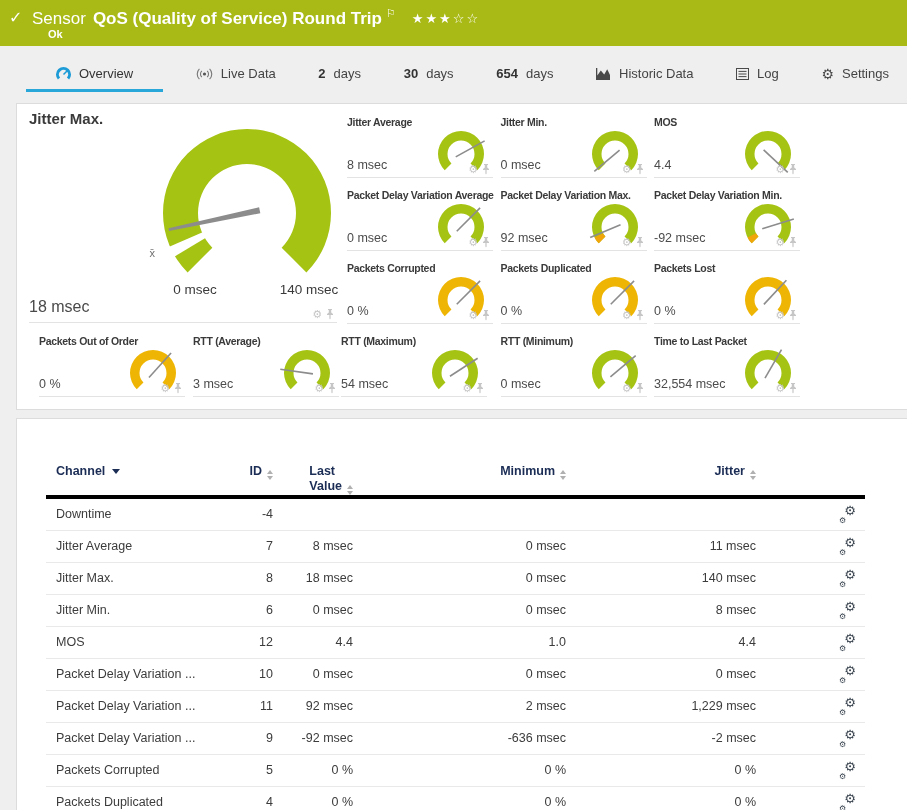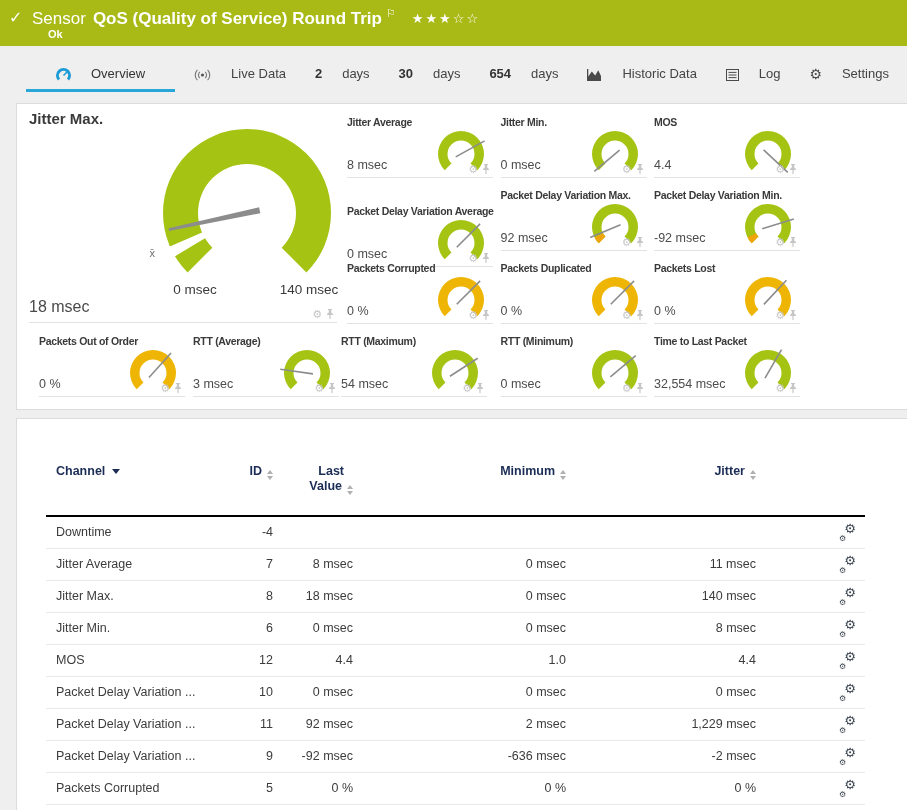--- a/index.html
+++ b/index.html
@@ -14,21 +14,21 @@
   .hcheck{position:absolute;left:9px;top:8px;font-size:16px;font-weight:bold}
   .hline{position:absolute;left:32px;top:7px;font-size:17px;white-space:nowrap}
   .hkind{margin-right:7px}
   .htitle{font-weight:bold}
   .hflag{font-size:11px;vertical-align:7px;margin-left:4px}
   .hstars{margin-left:16px;font-size:13px;letter-spacing:2px;vertical-align:1px}
   .hstatus{position:absolute;left:48px;top:28px;font-size:11px;font-weight:bold}
   
   .tabbar{position:absolute;left:0;top:46px;right:0;height:46px;display:flex;align-items:flex-end;
           justify-content:space-between;padding:0 8px 0 26px;box-sizing:border-box}
-  .tab{display:flex;align-items:flex-end;gap:20px;font-size:13px;color:#444;
+  .tab{display:flex;align-items:center;gap:8px;font-size:13px;color:#444;
        padding:9px 10px 8px;border-bottom:3px solid transparent;cursor:pointer;white-space:nowrap}
   .tab.active{border-bottom-color:#2aa7d9;padding-left:30px;padding-right:30px;color:#333}
   .tab .num{font-weight:bold;color:#333}
   .tab svg{display:block}
   .gearchar{font-style:normal;line-height:1}
   
   .card{position:absolute;background:#fff;border:1px solid #dcdcdc;border-right:none;box-sizing:border-box}
   #card-gauges{left:16px;top:103px;right:0;height:307px}
   #card-table{left:16px;top:418px;right:0;height:500px}
   
@@ -39,25 +39,25 @@
   .gsvg{position:absolute;right:2px;top:12px}
   .cellicons{position:absolute;right:3px;bottom:2px;display:flex;gap:4px;align-items:center;color:#c6c6c6}
   .cellicons .gearchar{font-size:11px;color:#c6c6c6}
   .gcell.big .gtitle{font-size:15px;letter-spacing:0}
   .gcell.big .gvalue{font-size:16px;bottom:6px;color:#4a4a4a}
   .gcell.big .gsvg{left:100px;right:auto;top:8px}
   
   .tbl{margin:45px 42px 0 29px}
   .thead{display:grid;grid-template-columns:180px 47px 80px 213px 190px 1fr;align-items:start;
          color:#1b2d55;font-size:12.5px;font-weight:bold;line-height:15px;
-         padding-bottom:20px;border-bottom:2px solid #000000}
+         padding-bottom:0;border-bottom:4px solid #000000}
   .th{white-space:nowrap}
   .th.left{padding-left:10px;justify-self:start}
   .th.right{justify-self:end}
-  .th.center2{justify-self:end;text-align:center}
+  .th.center2{justify-self:end;text-align:left}
   .trow{display:grid;grid-template-columns:180px 47px 80px 213px 190px 1fr;
         height:31px;line-height:31px;font-size:12.5px;color:#3c3c3c;border-bottom:1px solid #e9e9e9}
   .td{white-space:nowrap}
   .td.channel{padding-left:10px}
   .td.num{text-align:right}
   .td.act{display:flex;justify-content:flex-end;align-items:center;padding-right:9px}
   .sort{display:inline-flex;flex-direction:column;gap:2px;margin-left:5px;vertical-align:1px}
   .sort i{display:block;width:0;height:0;border-left:3.5px solid transparent;border-right:3.5px solid transparent}
   .sort .up{border-bottom:4px solid #b0b0b0}
   .sort .dn{border-top:4px solid #b0b0b0}
@@ -181,21 +181,21 @@
         <line x1="22" y1="26" x2="55" y2="26" stroke="#8c8c8c" stroke-width="1.6" transform="rotate(43 28 26)"></line>
       </svg>
       <div class="gvalue">4.4</div>
       <span class="cellicons">
         <i class="gearchar">⚙</i>
         <svg width="8" height="11" viewBox="0 0 8 11" fill="#c6c6c6">
           <path d="M2 0 h4 v1 h-0.8 v2.4 L7 5 v1 H4.6 v3.4 L4 10.6 3.4 9.4 V6 H1 V5 l1.8 -1.6 V1 H2 Z"></path>
         </svg>
       </span>
     </div>
-    <div class="gcell" style="left: 330px; top: 101px; width: 146px; height: 62px;">
+    <div class="gcell" style="left: 330px; top: 85px; width: 146px; height: 62px;">
       <div class="gtitle">Packet Delay Variation Average</div>
       <svg class="gsvg" width="58" height="48">
         <path d="M11.74 42.26 A23 23 0 1 1 44.26 42.26 L37.55 35.55 A13.5 13.5 0 1 0 18.45 35.55 Z" fill="#a5c313"></path>
         <line x1="22" y1="26" x2="55" y2="26" stroke="#8c8c8c" stroke-width="1.6" transform="rotate(315 28 26)"></line>
       </svg>
       <div class="gvalue">0 msec</div>
       <span class="cellicons">
         <i class="gearchar">⚙</i>
         <svg width="8" height="11" viewBox="0 0 8 11" fill="#c6c6c6">
           <path d="M2 0 h4 v1 h-0.8 v2.4 L7 5 v1 H4.6 v3.4 L4 10.6 3.4 9.4 V6 H1 V5 l1.8 -1.6 V1 H2 Z"></path>

